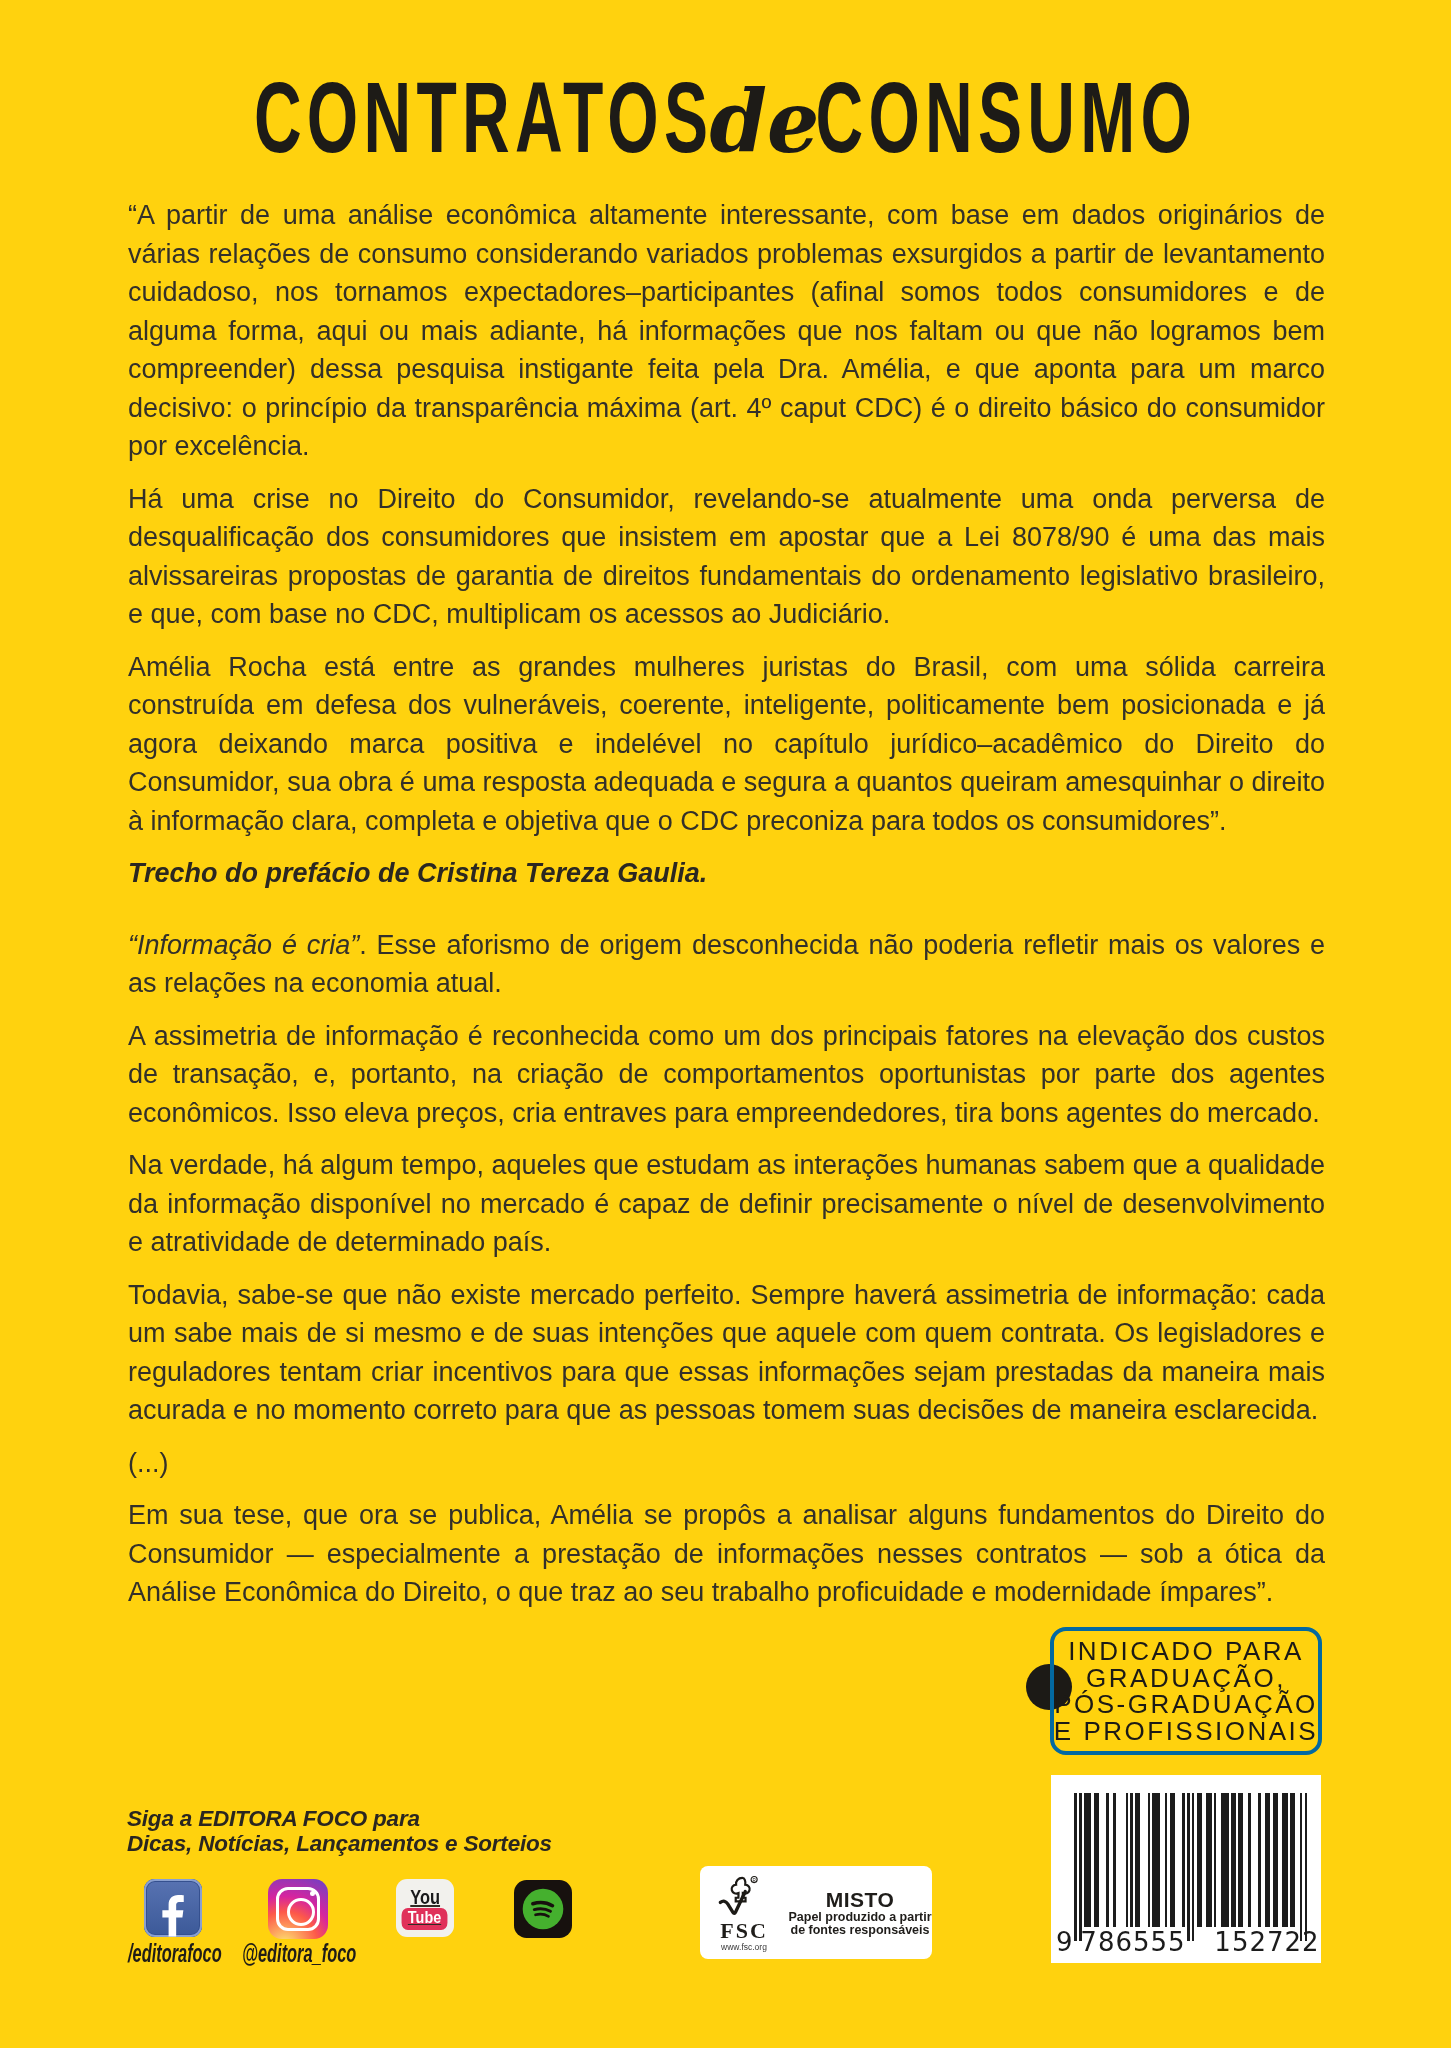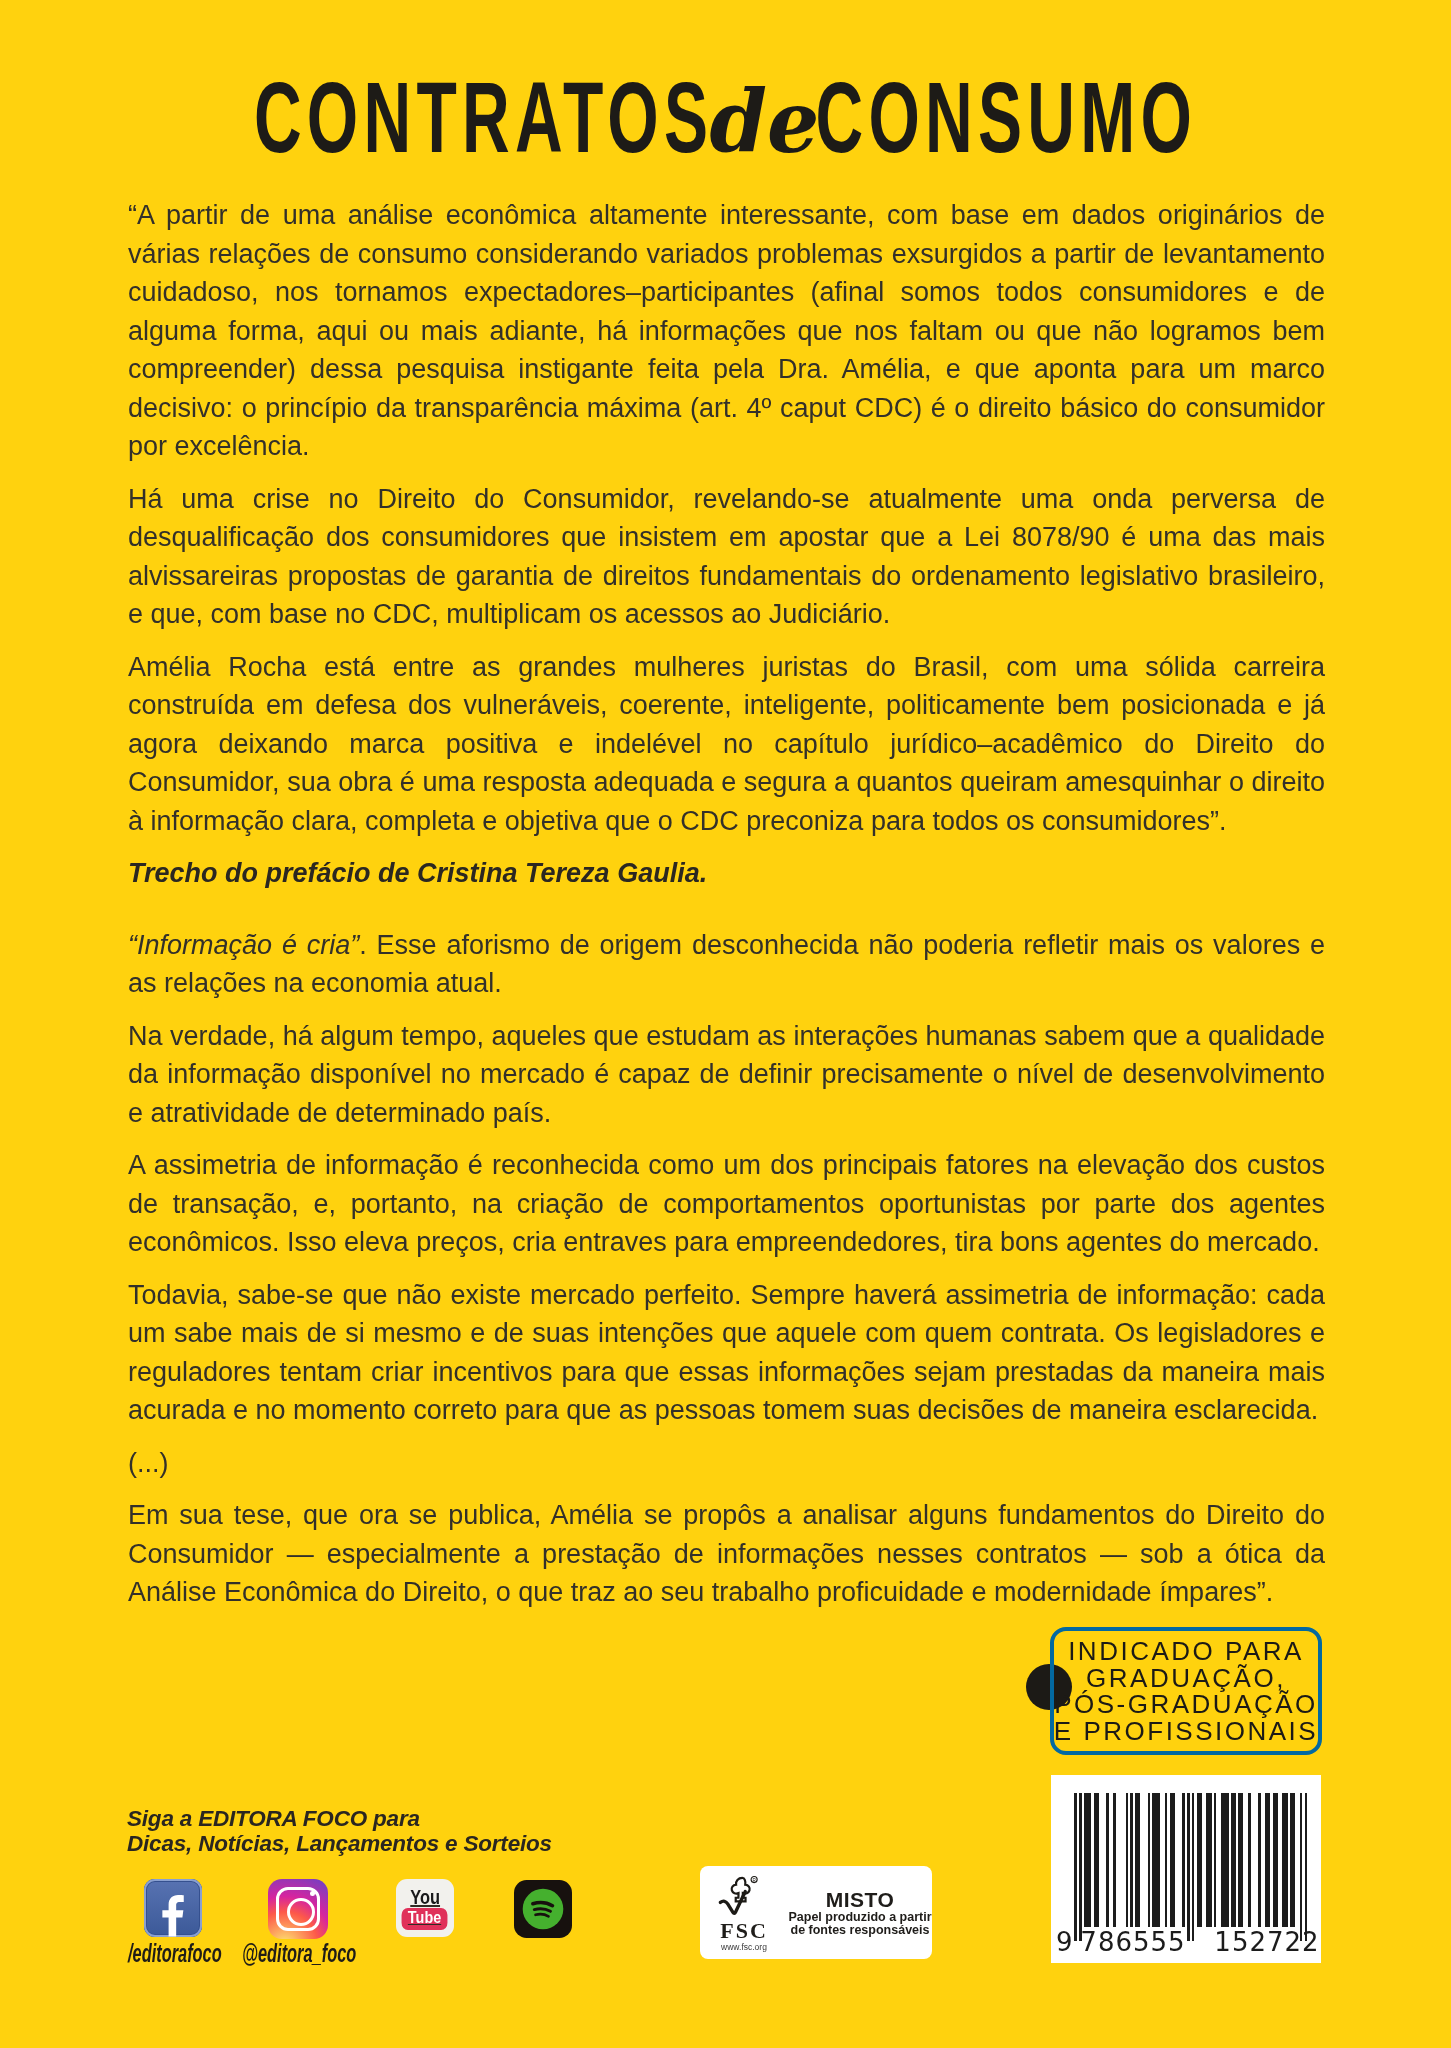--- a/index.html
+++ b/index.html
@@ -144,22 +144,22 @@
     <span class="t-script">de</span>
     <span class="t-main">CONSUMO</span>
   </div>
 
   <div class="body-text" id="body-text">
       <p><span>“A partir de uma análise econômica altamente interessante, com base em dados originários de várias relações de consumo considerando variados problemas exsurgidos a partir de levantamento cuidadoso, nos tornamos expectadores–participantes (afinal somos todos consumidores e de alguma forma, aqui ou mais adiante, há informações que nos faltam ou que não logramos bem compreender) dessa pesquisa instigante feita pela Dra. Amélia, e que aponta para um marco decisivo: o princípio da transparência máxima (art. 4º caput CDC) é o direito básico do consumidor por excelência.</span></p>
       <p><span>Há uma crise no Direito do Consumidor, revelando-se atualmente uma onda perversa de desqualificação dos consumidores que insistem em apostar que a Lei 8078/90 é uma das mais alvissareiras propostas de garantia de direitos fundamentais do ordenamento legislativo brasileiro, e que, com base no CDC, multiplicam os acessos ao Judiciário.</span></p>
       <p><span>Amélia Rocha está entre as grandes mulheres juristas do Brasil, com uma sólida carreira construída em defesa dos vulneráveis, coerente, inteligente, politicamente bem posicionada e já agora deixando marca positiva e indelével no capítulo jurídico–acadêmico do Direito do Consumidor, sua obra é uma resposta adequada e segura a quantos queiram amesquinhar o direito à informação clara, completa e objetiva que o CDC preconiza para todos os consumidores”.</span></p>
       <p class="credit"><span>Trecho do prefácio de Cristina Tereza Gaulia.</span></p>
       <p><span class="seg-i">“Informação é cria”</span><span>. Esse aforismo de origem desconhecida não poderia refletir mais os valores e as relações na economia atual.</span></p>
+      <p><span>A assimetria de informação é reconhecida como um dos principais fatores na elevação dos custos de transação, e, portanto, na criação de comportamentos oportunistas por parte dos agentes econômicos. Isso eleva preços, cria entraves para empreendedores, tira bons agentes do mercado.</span></p>
       <p><span>Na verdade, há algum tempo, aqueles que estudam as interações humanas sabem que a qualidade da informação disponível no mercado é capaz de definir precisamente o nível de desenvolvimento e atratividade de determinado país.</span></p>
-      <p><span>A assimetria de informação é reconhecida como um dos principais fatores na elevação dos custos de transação, e, portanto, na criação de comportamentos oportunistas por parte dos agentes econômicos. Isso eleva preços, cria entraves para empreendedores, tira bons agentes do mercado.</span></p>
       <p><span>Todavia, sabe-se que não existe mercado perfeito. Sempre haverá assimetria de informação: cada um sabe mais de si mesmo e de suas intenções que aquele com quem contrata. Os legisladores e reguladores tentam criar incentivos para que essas informações sejam prestadas da maneira mais acurada e no momento correto para que as pessoas tomem suas decisões de maneira esclarecida.</span></p>
       <p><span>(...)</span></p>
       <p><span>Em sua tese, que ora se publica, Amélia se propôs a analisar alguns fundamentos do Direito do Consumidor — especialmente a prestação de informações nesses contratos — sob a ótica da Análise Econômica do Direito, o que traz ao seu trabalho proficuidade e modernidade ímpares”.</span></p>
     </div>
 
   <div class="follow">
     <div>Siga a EDITORA FOCO para</div>
     <div>Dicas, Notícias, Lançamentos e Sorteios</div>
   </div>
 

